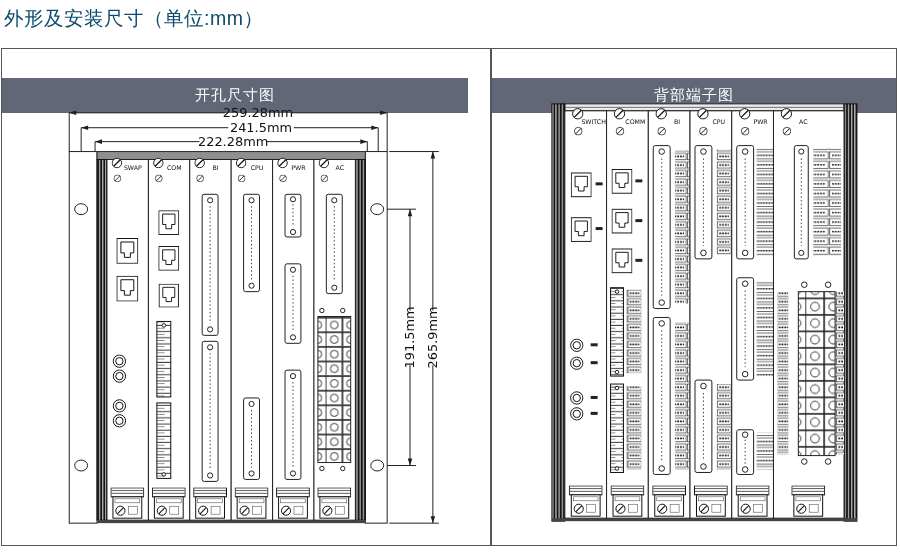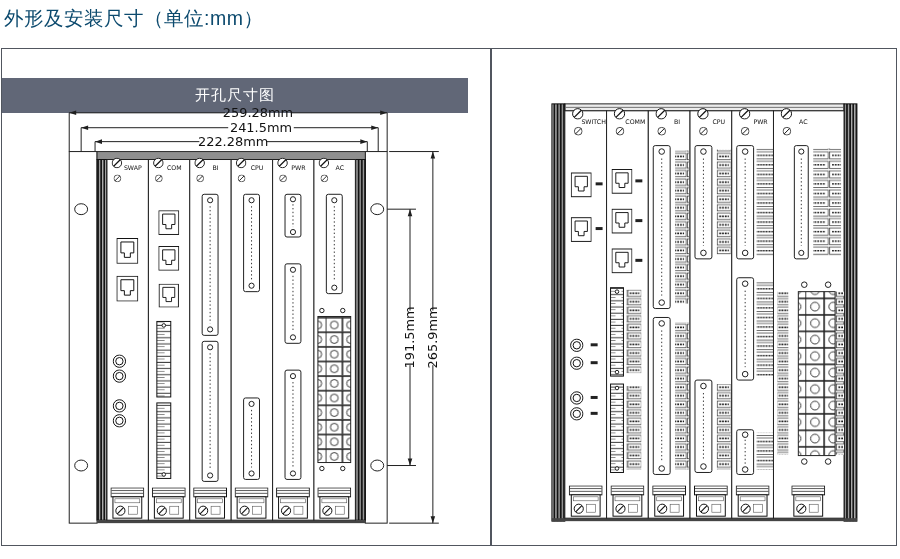--- a/index.html
+++ b/index.html
@@ -27,20 +27,23 @@
 </style>
 </head>
 <body>
 
 <div class="page-title">外形及安装尺寸（单位:mm）</div>
 
 <div class="frame">
   <div class="hdr hdr-left">
     <span>开孔尺寸图</span>
   </div>
+  <div class="hdr hdr-right">
+    <span>背部端子图</span>
+  </div>
   <div class="vdivider"></div>
 
   <div class="cell cell-left">
   <svg width="488" height="461" viewBox="0 0 490 464">
     <defs>
       <pattern id="hatch" patternUnits="userSpaceOnUse" width="3.2" height="8">
         <rect x="0" y="0" width="3.2" height="8" fill="#141414"></rect>
         <line x1="2.3" y1="0" x2="2.3" y2="8" stroke="#fafafa" stroke-width="0.9"></line>
       </pattern>
       <pattern id="rungs" patternUnits="userSpaceOnUse" width="14" height="6.2">

